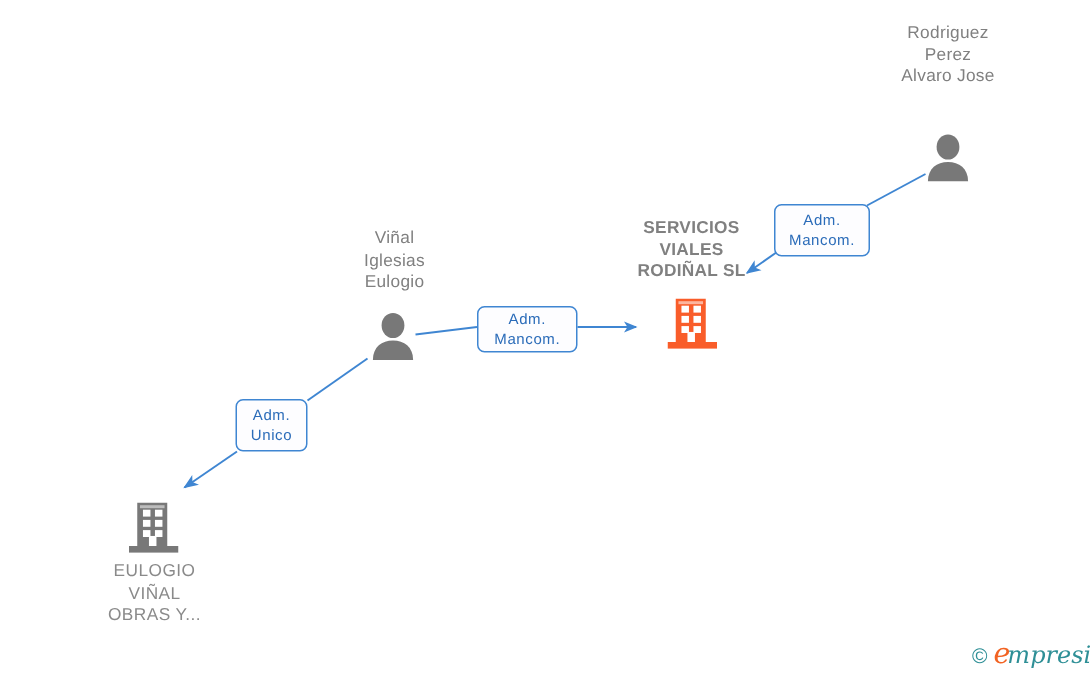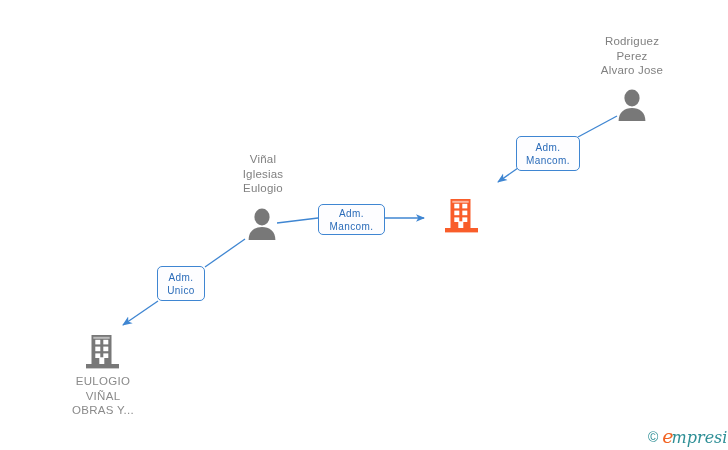--- a/index.html
+++ b/index.html
@@ -119,34 +119,37 @@
 
     <line x1="277" y1="223" x2="318" y2="218" stroke="#3f86d2" stroke-width="1.3"></line>
 
     <line x1="385" y1="218" x2="424" y2="218" stroke="#3f86d2" stroke-width="1.3" marker-end="url(#arrowRight)"></line>
 
     <line x1="245" y1="239" x2="205" y2="267" stroke="#3f86d2" stroke-width="1.3"></line>
 
     <line x1="158" y1="301" x2="123" y2="325" stroke="#3f86d2" stroke-width="1.3" marker-end="url(#arrowDiag)"></line>
   </svg>
 
-  <div class="node-label" style="left:562px; top:34px; width:140px;">Rodriguez
+  <div class="node-label" style="left:562px; top:15px; width:140px;">Rodriguez
 Perez
 Alvaro Jose</div>
 
   <div class="icon-wrap" style="left:615px; top:87px; width:34px; height:34px;">
     <svg width="34" height="34" viewBox="0 0 34 34">
       <ellipse cx="17" cy="11" rx="7.6" ry="8.4" fill="#787878"></ellipse>
       <path d="M3.6 34 C3.6 25.2 9.6 21 17 21 C24.4 21 30.4 25.2 30.4 34 Z" fill="#787878"></path>
     </svg>
   </div>
 
   <div class="rel-box" style="left:516px; top:136px; width:64px; height:35px;">Adm.
 Mancom.</div>
 
+  <div class="node-label company" style="left:401px; top:145px; width:120px;">SERVICIOS
+VIALES
+RODIÑAL  SL</div>
 
   <div class="icon-wrap" style="left:445px; top:199px; width:33px; height:34px;">
     <svg width="33" height="34" viewBox="0 0 33 34">
       <rect x="5.5" y="0" width="20" height="29" fill="#f95d2a"></rect>
       <rect x="7.3" y="1.8" width="16.4" height="2" fill="#ffffff" opacity="0.55"></rect>
       <rect x="9.3" y="4.8" width="5" height="4.6" fill="#ffffff"></rect>
       <rect x="17.3" y="4.8" width="5" height="4.6" fill="#ffffff"></rect>
       <rect x="9.3" y="11.6" width="5" height="4.6" fill="#ffffff"></rect>
       <rect x="17.3" y="11.6" width="5" height="4.6" fill="#ffffff"></rect>
       <rect x="9.3" y="18.4" width="5" height="4.6" fill="#ffffff"></rect>

